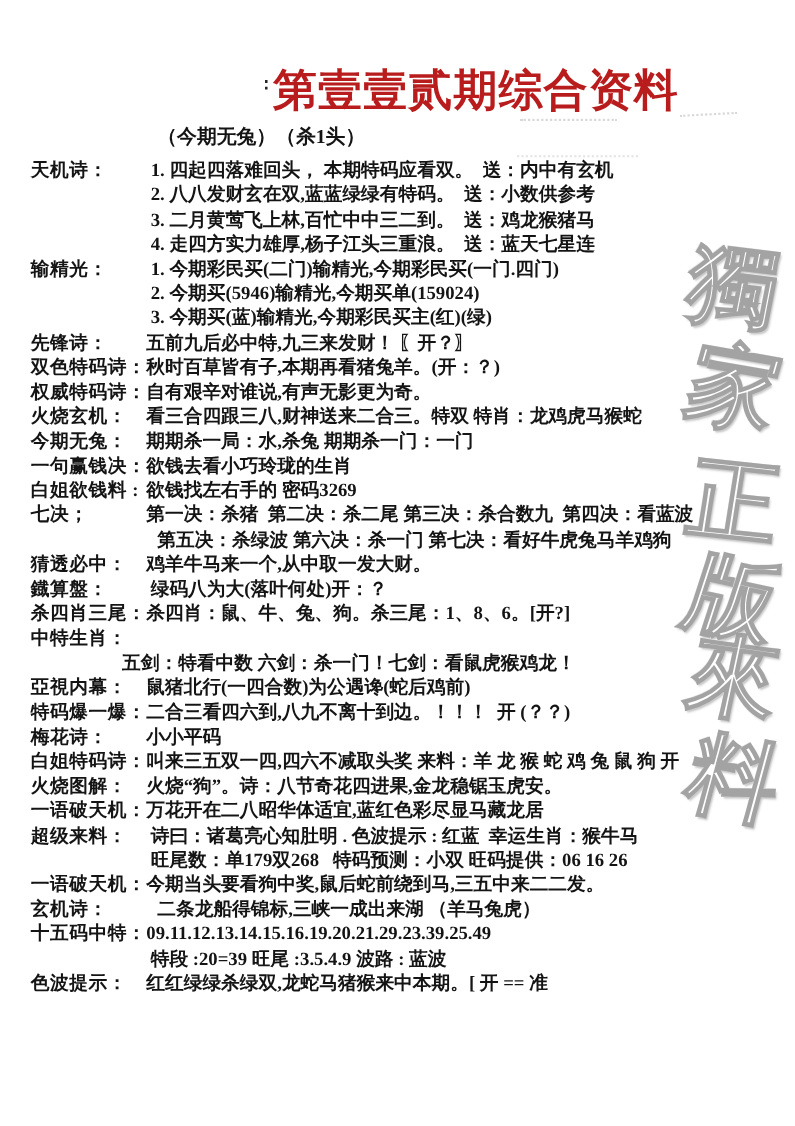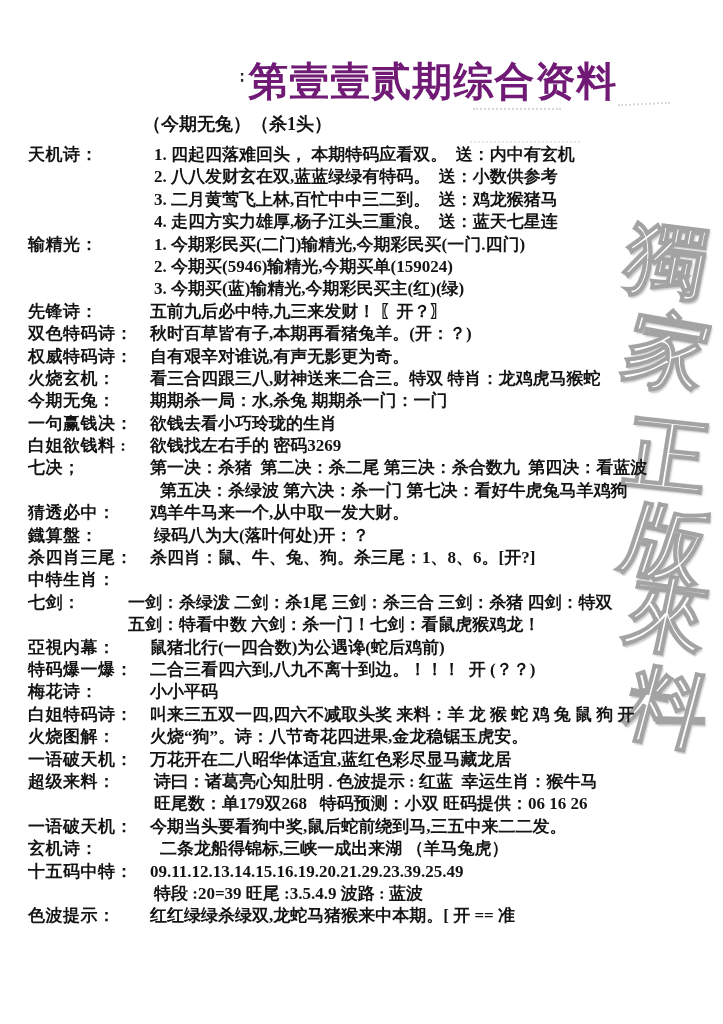--- a/index.html
+++ b/index.html
@@ -11,21 +11,21 @@
   }
   .page{position:relative;width:723px;height:1024px;z-index:1;}
 
   
   .title-row{
     position:absolute;top:60px;left:240px;display:flex;align-items:flex-start;
     z-index:2;white-space:nowrap;
   }
   .title-mark{font-size:16px;font-weight:700;margin:8px 4px 0 0;color:#222;}
   h1.title{
-    margin:0;font-size:40px;font-weight:700;letter-spacing:1px;color:#701a75;
+    margin:0;font-size:40px;font-weight:700;letter-spacing:1px;color:#b91c1c;
     line-height:1.1;
   }
 
   
   .artifact{position:absolute;border-top:2px dotted #b9b9b9;opacity:.55;z-index:0;}
   .a1{top:108px;left:473px;width:88px;}
   .a2{top:103px;left:618px;width:52px;transform:rotate(-3deg);}
   .a3{top:141px;left:470px;width:110px;opacity:.35;}
 
   
@@ -33,21 +33,21 @@
     position:absolute;top:112px;left:143px;font-size:18px;font-weight:700;
     z-index:2;white-space:pre;
   }
 
   
   .rows{
     position:absolute;top:144px;left:28px;width:690px;z-index:2;
   }
   .row{
     display:flex;align-items:baseline;height:22.4px;line-height:22.4px;
-    font-size:17px;font-weight:700;white-space:pre;gap:17px;
+    font-size:17px;font-weight:700;white-space:pre;
   }
   .lbl{flex:0 0 105px;letter-spacing:0.5px;}
   .txt{flex:1 1 auto;}
   .txt.ind{margin-left:4px;}
   .txt.ind-sm{margin-left:10px;}
   .txt.ind-neg{margin-left:-22px;}
 
   
   .watermark{position:absolute;top:0;left:0;width:723px;height:1024px;z-index:0;pointer-events:none;}
   .wm-char{
@@ -105,21 +105,20 @@
     <div class="row"><span class="lbl">火烧玄机：</span><span class="txt">看三合四跟三八,财神送来二合三。特双 特肖：龙鸡虎马猴蛇</span></div>
     <div class="row"><span class="lbl">今期无兔：</span><span class="txt">期期杀一局：水,杀兔 期期杀一门：一门</span></div>
     <div class="row"><span class="lbl">一句赢钱决：</span><span class="txt">欲钱去看小巧玲珑的生肖</span></div>
     <div class="row"><span class="lbl">白姐欲钱料 :</span><span class="txt">欲钱找左右手的 密码3269</span></div>
     <div class="row"><span class="lbl">七决；</span><span class="txt">第一决：杀猪  第二决：杀二尾 第三决：杀合数九  第四决：看蓝波</span></div>
     <div class="row"><span class="lbl"></span><span class="txt ind-sm">第五决：杀绿波 第六决：杀一门 第七决：看好牛虎兔马羊鸡狗</span></div>
     <div class="row"><span class="lbl">猜透必中：</span><span class="txt">鸡羊牛马来一个,从中取一发大财。</span></div>
     <div class="row"><span class="lbl">鐡算盤：</span><span class="txt ind">绿码八为大(落叶何处)开：？</span></div>
     <div class="row"><span class="lbl">杀四肖三尾：</span><span class="txt">杀四肖：鼠、牛、兔、狗。杀三尾：1、8、6。[开?]</span></div>
     <div class="row"><span class="lbl">中特生肖：</span></div>
-    <div class="row"><span class="lbl">七剑：</span><span class="txt ind-neg">一剑：杀绿泼 二剑：杀1尾 三剑：杀三合 三剑：杀猪 四剑：特双</span></div>
     <div class="row"><span class="lbl"></span><span class="txt ind-neg">五剑：特看中数 六剑：杀一门！七剑：看鼠虎猴鸡龙！</span></div>
     <div class="row"><span class="lbl">亞視内幕：</span><span class="txt">鼠猪北行(一四合数)为公遇谗(蛇后鸡前)</span></div>
     <div class="row"><span class="lbl">特码爆一爆：</span><span class="txt">二合三看四六到,八九不离十到边。！！！  开 (？？)</span></div>
     <div class="row"><span class="lbl">梅花诗：</span><span class="txt">小小平码</span></div>
     <div class="row"><span class="lbl">白姐特码诗：</span><span class="txt">叫来三五双一四,四六不减取头奖 来料：羊 龙 猴 蛇 鸡 兔 鼠 狗 开</span></div>
     <div class="row"><span class="lbl">火烧图解：</span><span class="txt">火烧“狗”。诗：八节奇花四进果,金龙稳锯玉虎安。</span></div>
     <div class="row"><span class="lbl">一语破天机：</span><span class="txt">万花开在二八昭华体适宜,蓝红色彩尽显马藏龙居</span></div>
     <div class="row"><span class="lbl">超级来料：</span><span class="txt ind">诗曰：诸葛亮心知肚明 . 色波提示 : 红蓝  幸运生肖：猴牛马</span></div>
     <div class="row"><span class="lbl"></span><span class="txt ind">旺尾数：单179双268   特码预测：小双 旺码提供：06 16 26</span></div>
     <div class="row"><span class="lbl">一语破天机：</span><span class="txt">今期当头要看狗中奖,鼠后蛇前绕到马,三五中来二二发。</span></div>

